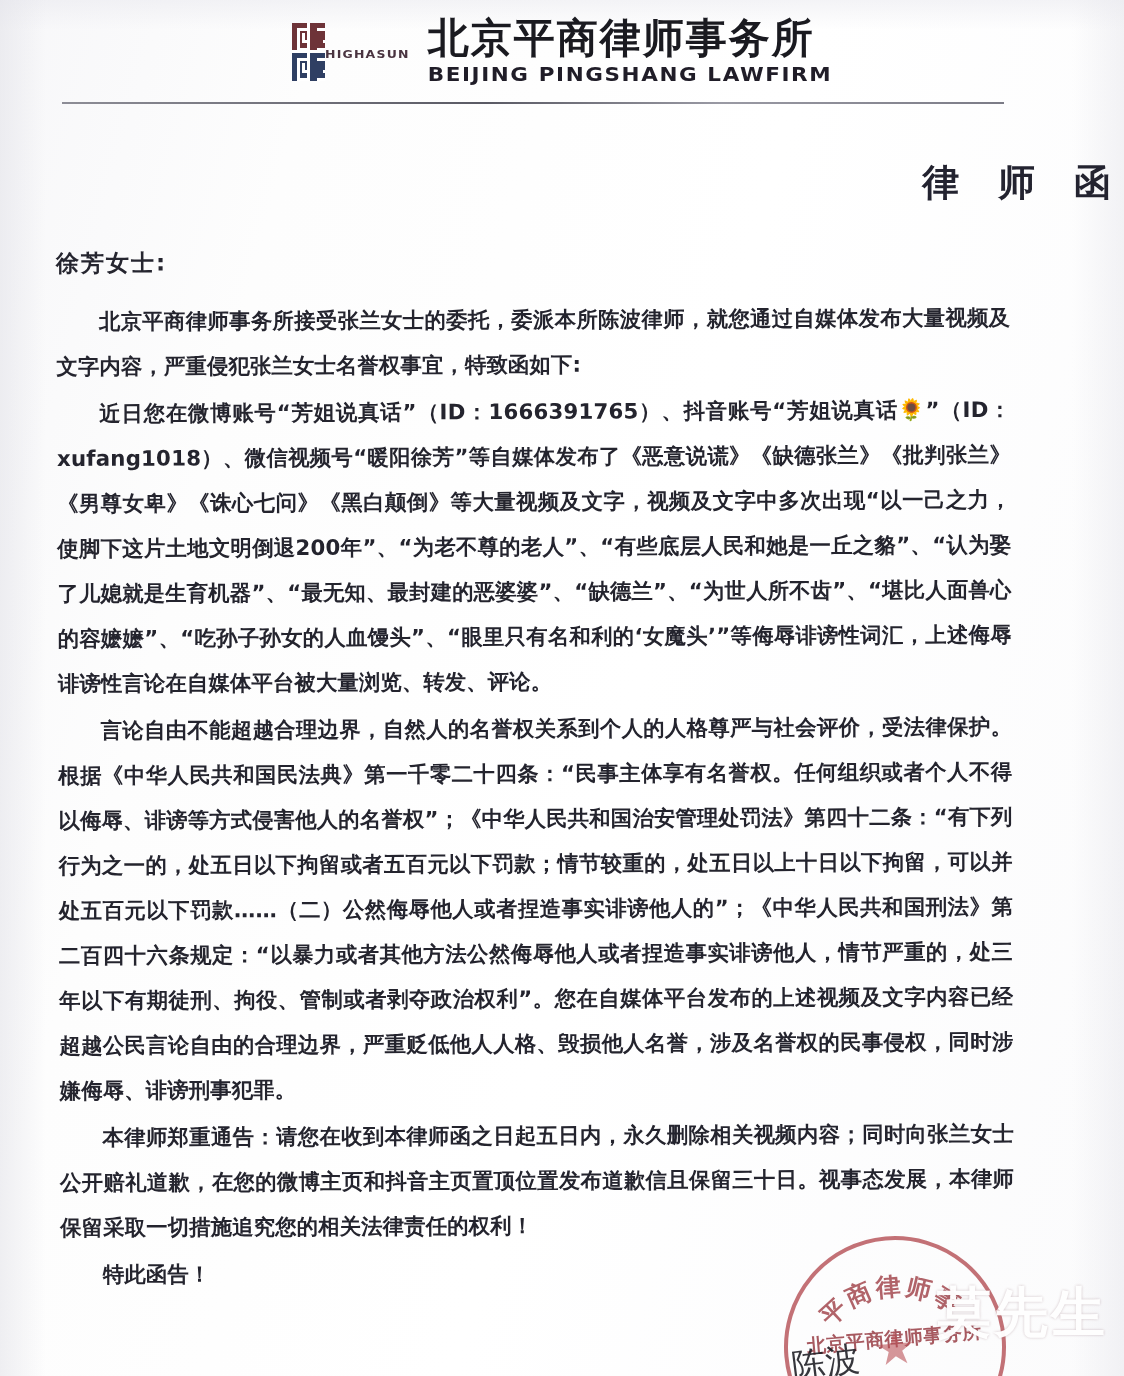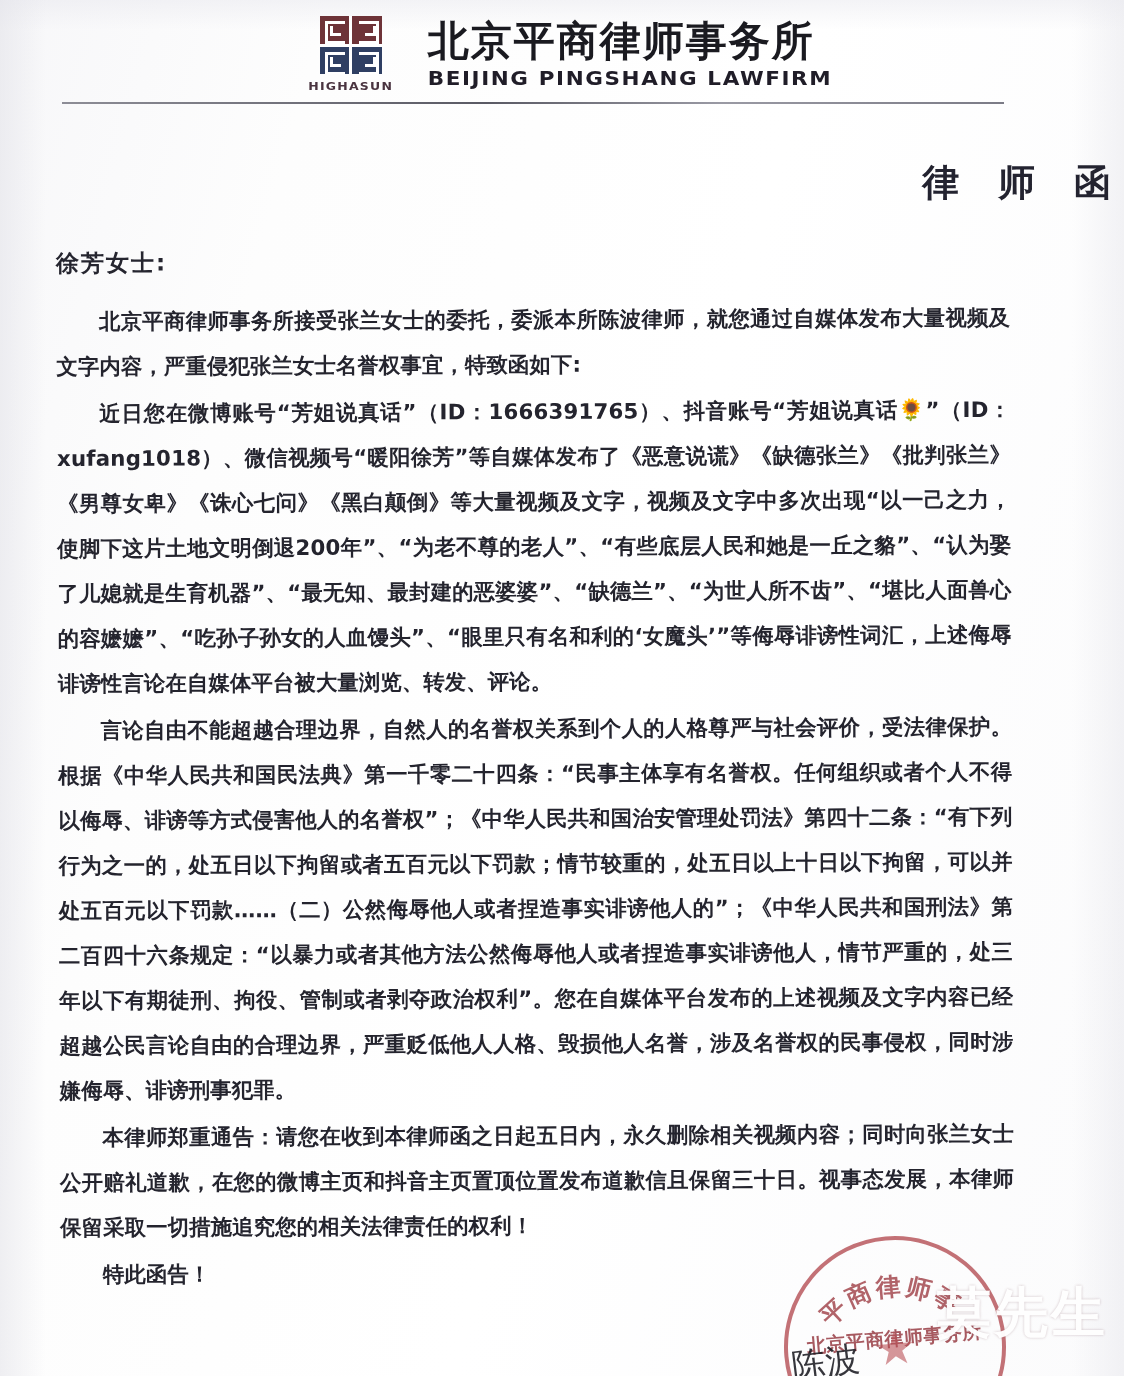--- a/index.html
+++ b/index.html
@@ -38,21 +38,20 @@
     top: 16px;
     left: 0;
     width: 100%;
     display: flex;
     align-items: center;
     justify-content: center;
     gap: 18px;
   }
   .logo-block {
     display: flex;
-    flex-direction: column;
     align-items: center;
     width: 118px;
   }
   .logo-mark {
     width: 62px;
     height: 58px;
     display: grid;
     grid-template-columns: 1fr 1fr;
     grid-template-rows: 1fr 1fr;
     gap: 3px;

